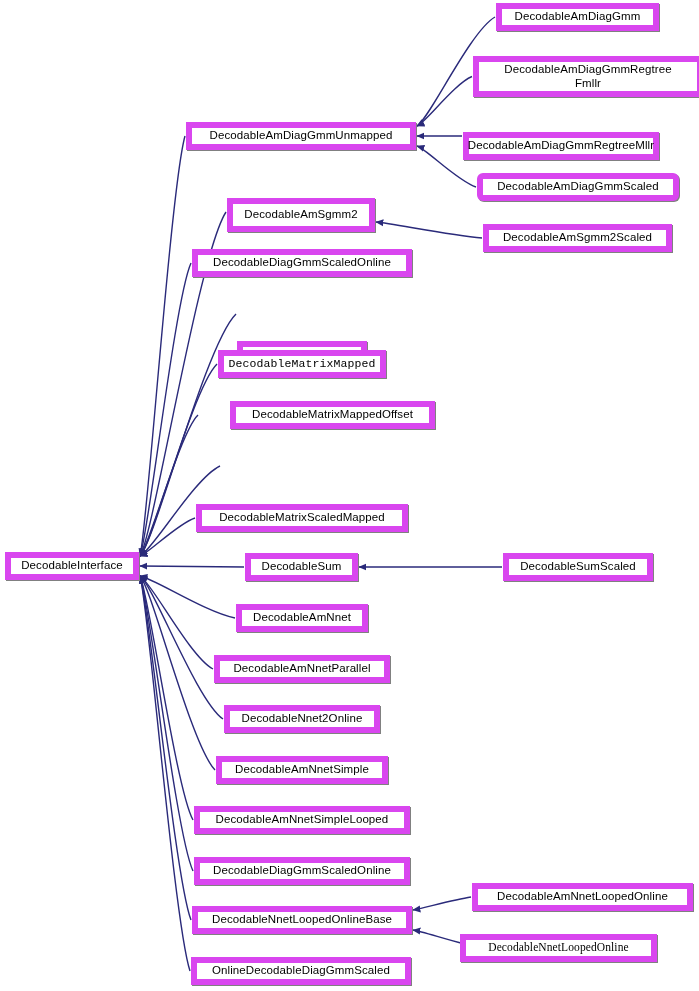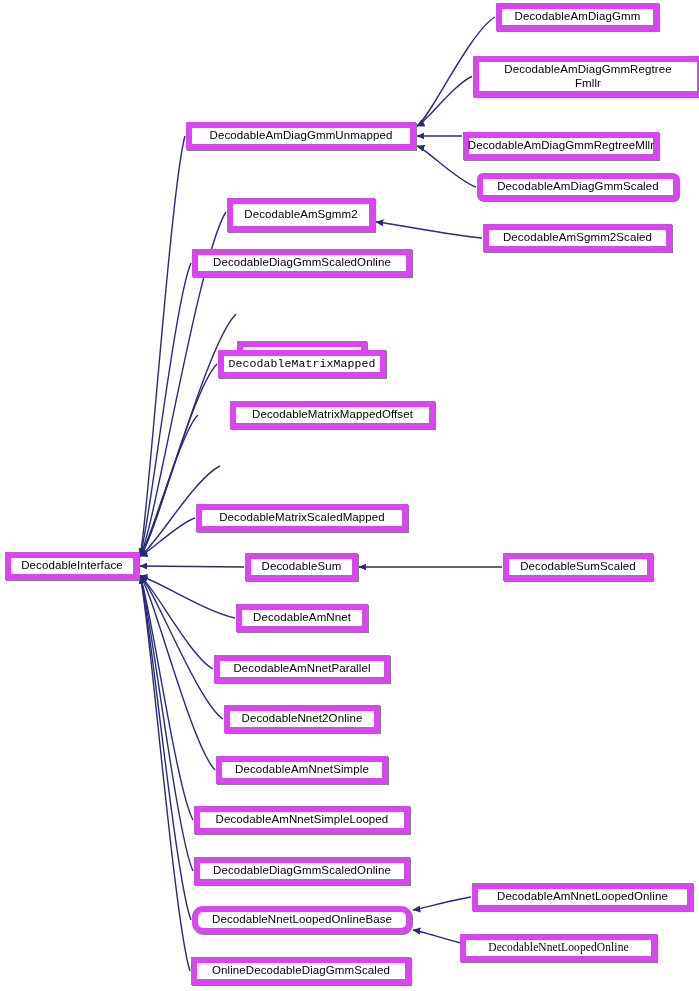--- a/index.html
+++ b/index.html
@@ -88,21 +88,21 @@
     <div class="node" style="left: 218px; top: 350px; width: 168px; height: 28px; font-family: Liberation Mono, monospace;">DecodableMatrixMapped</div>
     <div class="node" style="left: 199px; top: 401px; width: 205px; height: 28px; margin-left: 31px;">DecodableMatrixMappedOffset</div>
     <div class="node" style="left: 196px; top: 504px; width: 212px; height: 28px;">DecodableMatrixScaledMapped</div>
     <div class="node" style="left: 245px; top: 553px; width: 113px; height: 28px;">DecodableSum</div>
     <div class="node" style="left: 236px; top: 604px; width: 132px; height: 28px;">DecodableAmNnet</div>
     <div class="node" style="left: 214px; top: 655px; width: 176px; height: 28px;">DecodableAmNnetParallel</div>
     <div class="node" style="left: 224px; top: 705px; width: 156px; height: 28px;">DecodableNnet2Online</div>
     <div class="node" style="left: 216px; top: 756px; width: 172px; height: 28px;">DecodableAmNnetSimple</div>
     <div class="node" style="left: 194px; top: 806px; width: 216px; height: 28px;">DecodableAmNnetSimpleLooped</div>
     <div class="node" style="left: 194px; top: 857px; width: 216px; height: 28px;">DecodableDiagGmmScaledOnline</div>
-    <div class="node" style="left: 192px; top: 906px; width: 220px; height: 28px; border-radius: 11px;">DecodableNnetLoopedOnlineBase</div>
+    <div class="node" style="left: 192px; top: 906px; width: 220px; height: 28px;">DecodableNnetLoopedOnlineBase</div>
     <div class="node" style="left: 191px; top: 957px; width: 220px; height: 28px;">OnlineDecodableDiagGmmScaled</div>
     <div class="node" style="left: 496px; top: 3px; width: 163px; height: 28px;">DecodableAmDiagGmm</div>
     <div class="node" style="left: 473px; top: 56px; width: 230px; height: 41px;">DecodableAmDiagGmmRegtree
 Fmllr</div>
     <div class="node" style="left: 463px; top: 122px; width: 196px; height: 28px; margin-top: 10px;">DecodableAmDiagGmmRegtreeMllr</div>
     <div class="node" style="left: 477px; top: 173px; width: 202px; height: 28px; border-radius: 6px;">DecodableAmDiagGmmScaled</div>
     <div class="node" style="left: 483px; top: 224px; width: 189px; height: 28px;">DecodableAmSgmm2Scaled</div>
     <div class="node" style="left: 503px; top: 553px; width: 150px; height: 28px;">DecodableSumScaled</div>
     <div class="node" style="left: 472px; top: 883px; width: 221px; height: 28px;">DecodableAmNnetLoopedOnline</div>
     <div class="node" style="left: 460px; top: 934px; width: 197px; height: 28px; font-family: Liberation Serif, serif;">DecodableNnetLoopedOnline</div>

